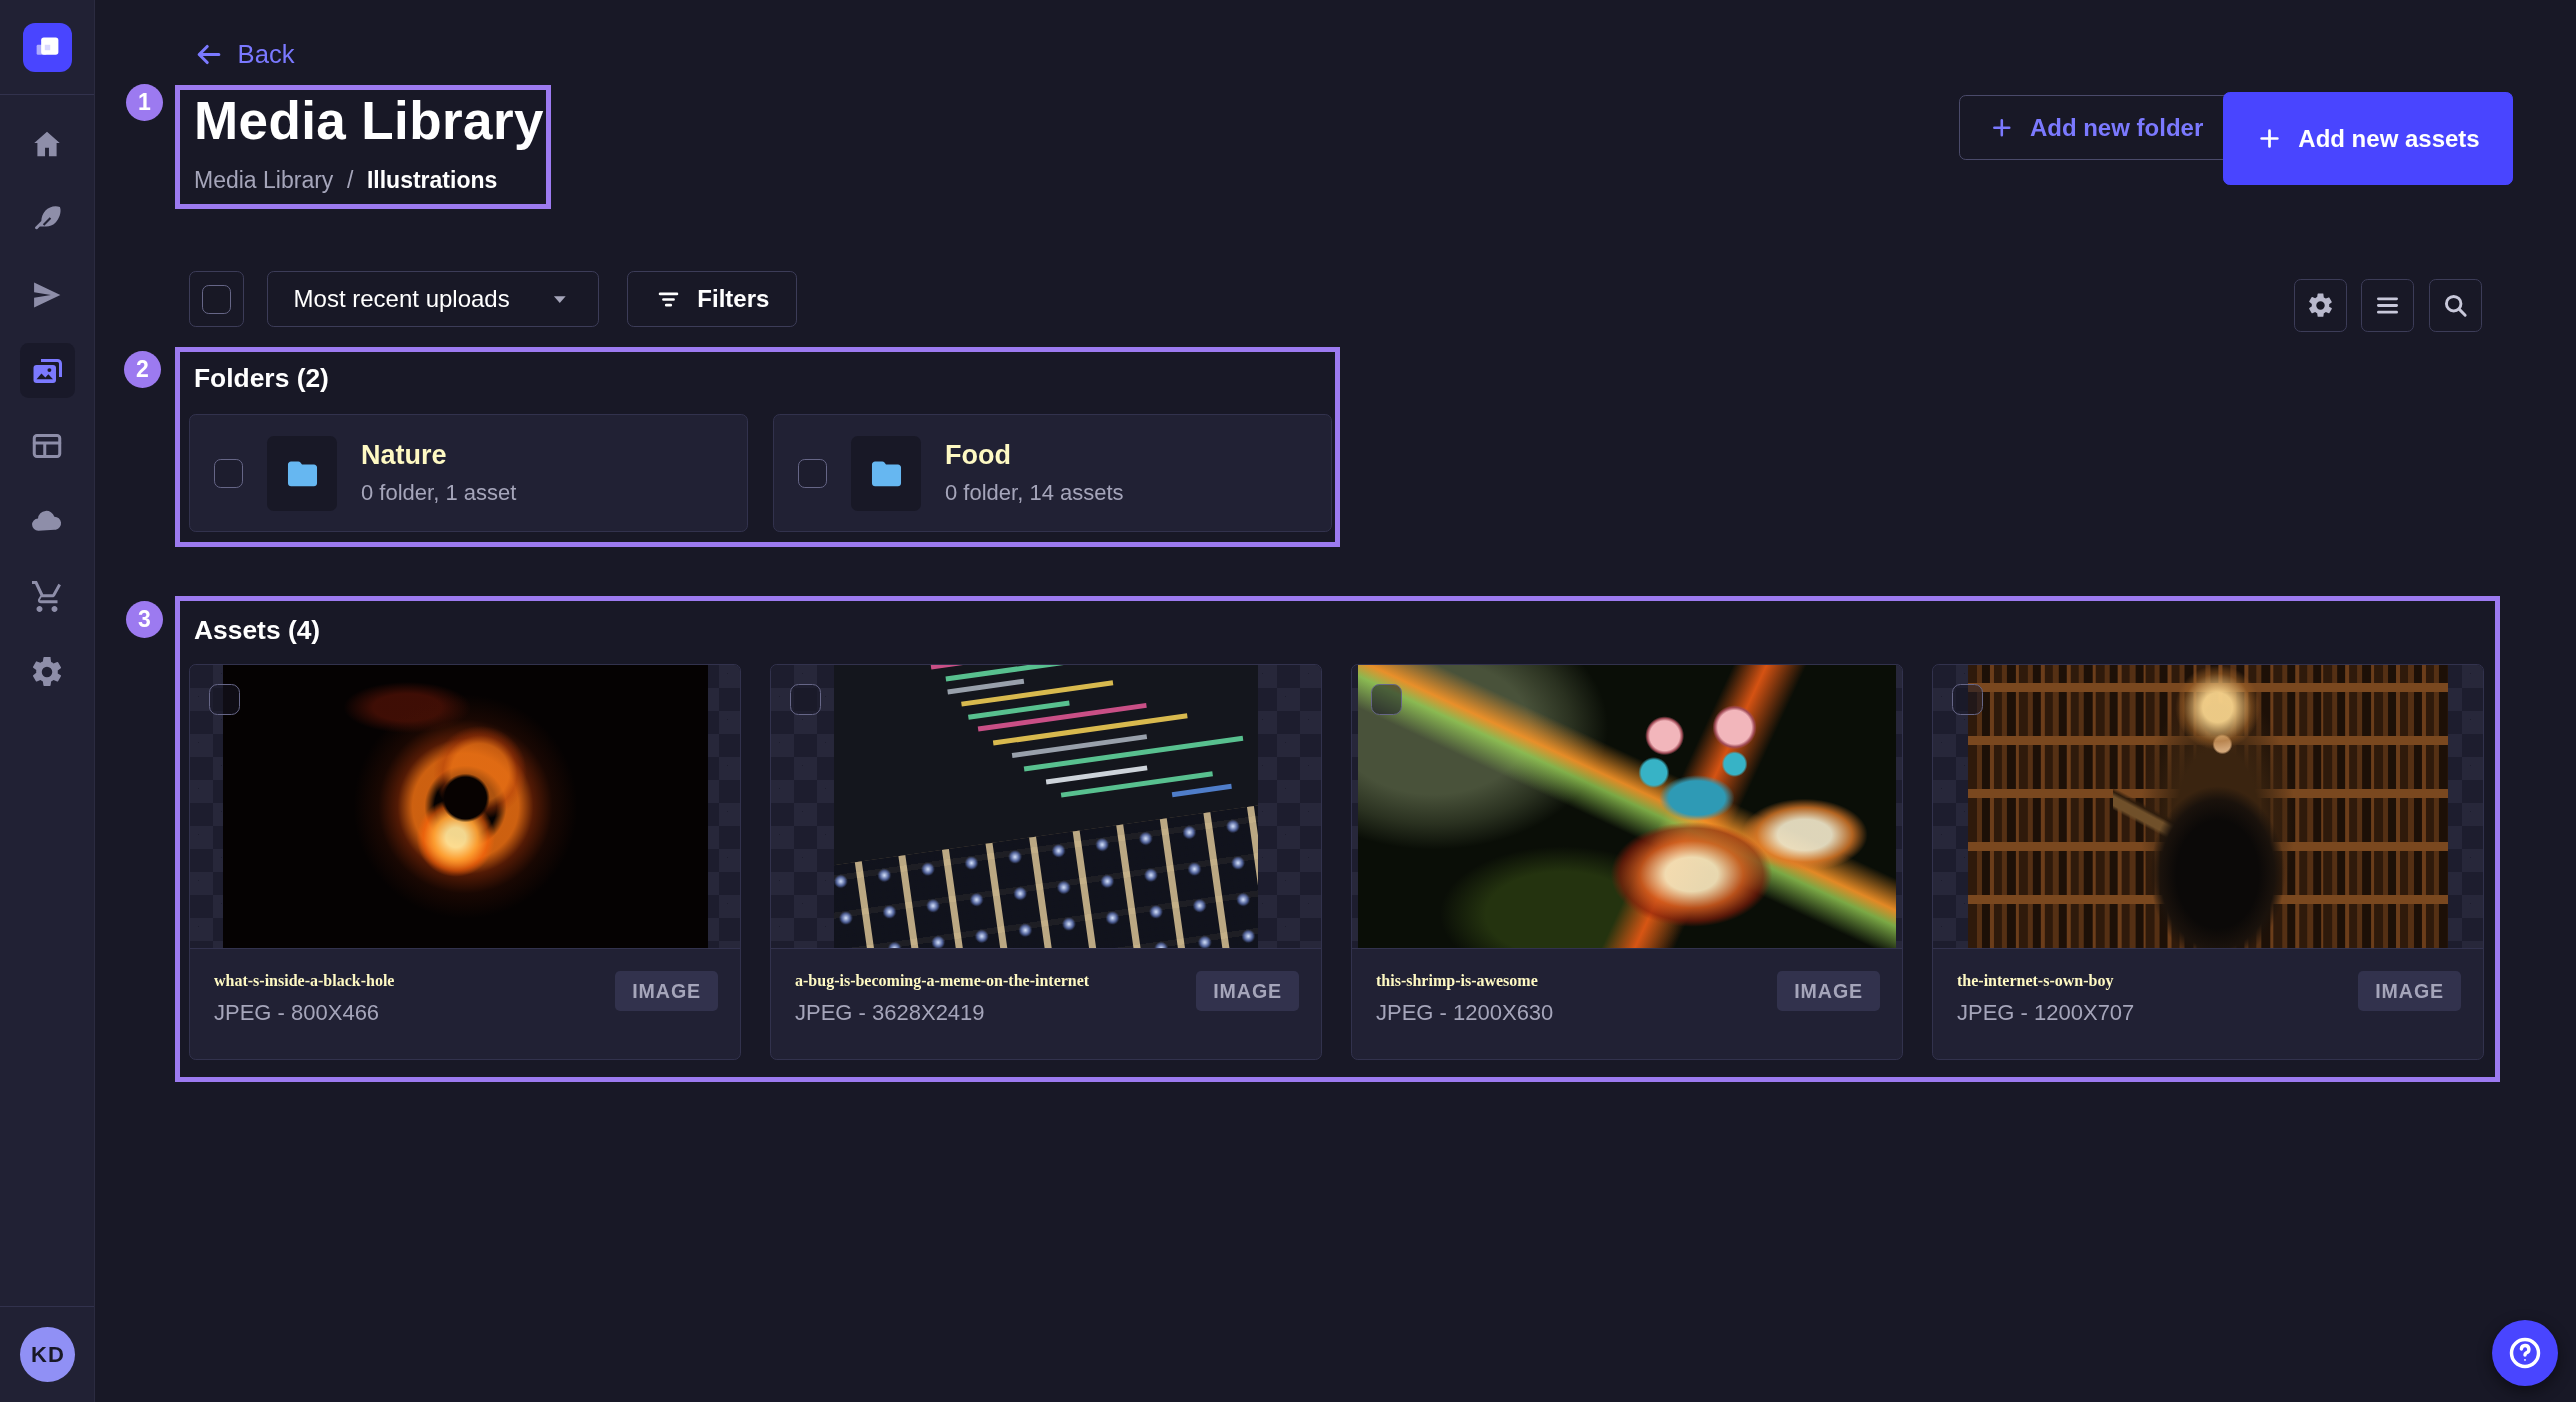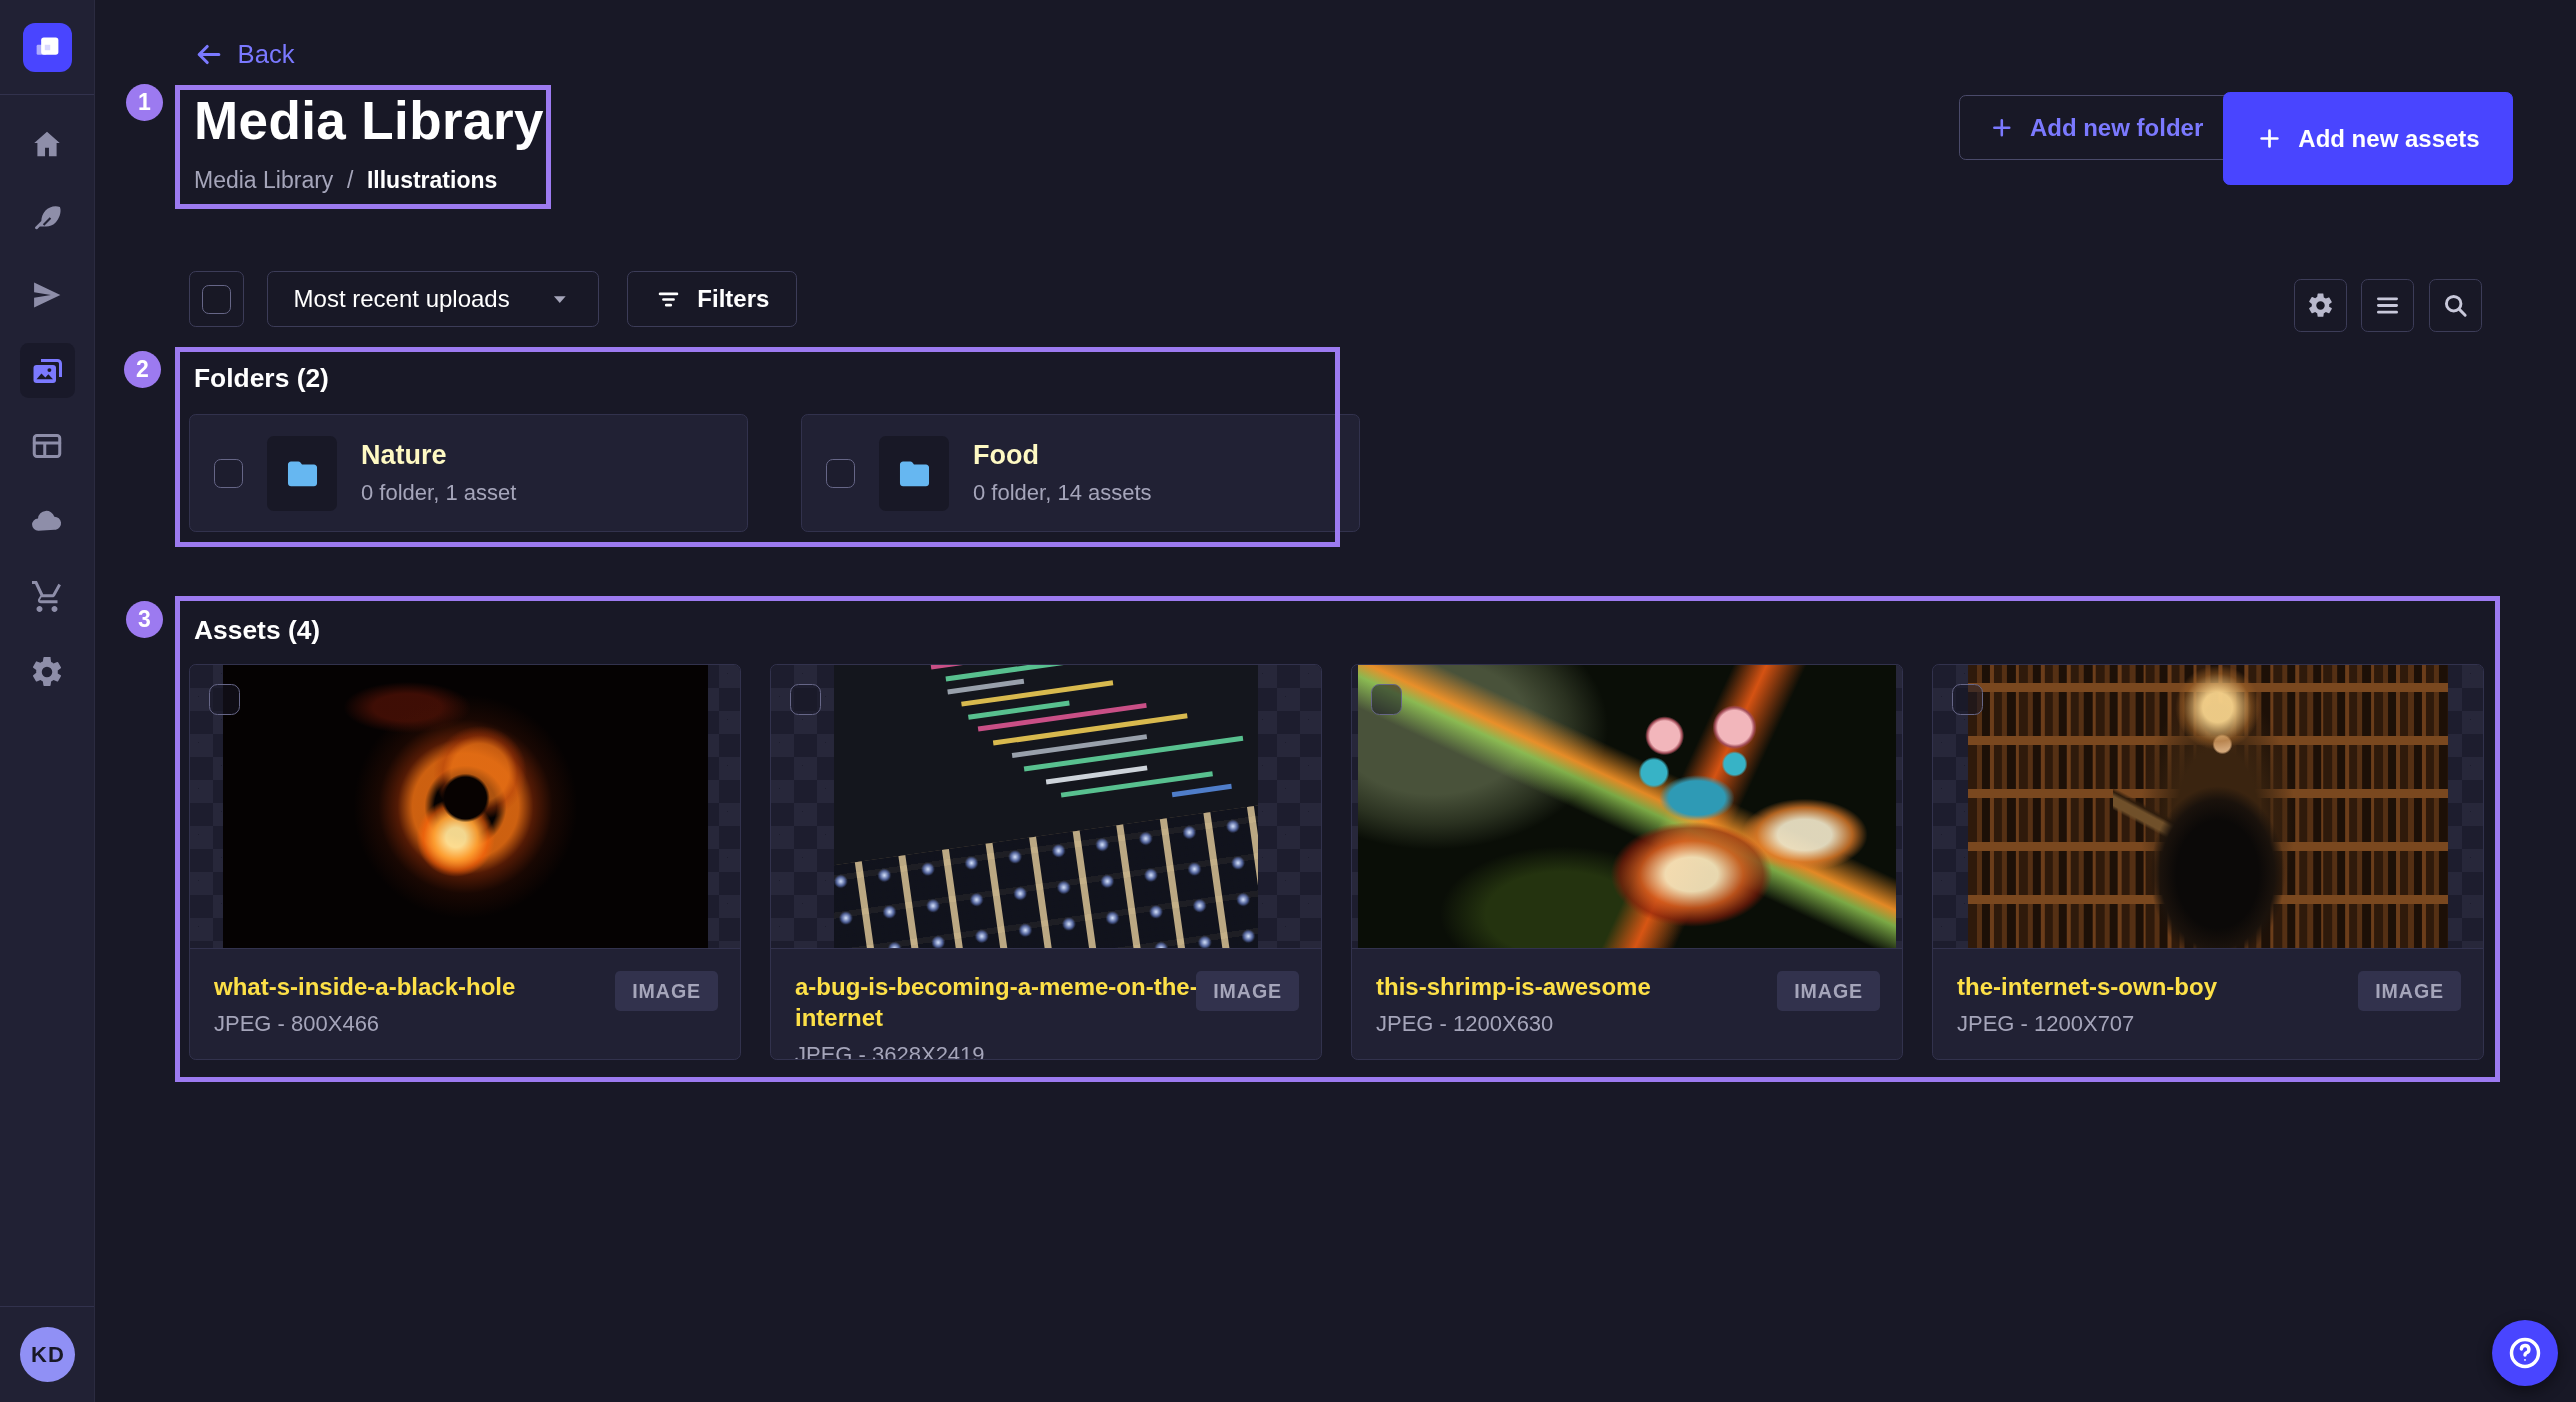--- a/index.html
+++ b/index.html
@@ -59,37 +59,37 @@
   .ann-c3 { left:126px; top:601px; }
 
   
   .section-heading { position:absolute; color:#ffffff; font-size:26.4px; font-weight:600; }
   .folders-heading { left:194px; top:363px; }
   .assets-heading { left:194px; top:615px; }
 
   
   .folder-card { position:absolute; top:414px; width:559px; height:118px; background:#212134; border:0.9px solid #32324d; border-radius:6.8px; display:flex; align-items:center; gap:24px; padding:0 24px; cursor:pointer; }
   .folder-1 { left:189px; }
-  .folder-2 { left:773px;margin-left:28px; }
+  .folder-2 { left:773px; }
   .folder-iconbox { width:70px; height:75px; background:#181826; border-radius:6.8px; display:flex; align-items:center; justify-content:center; flex:0 0 auto; }
   .folder-iconbox svg { width:41px; height:41px; fill:#66b7f1; }
   .folder-name { color:#fef9c3; font-size:27px; font-weight:600; }
   .folder-meta { color:#a5a5ba; font-size:22px; margin-top:8.5px; }
 
   
   .asset-card { position:absolute; top:664px; width:552px; height:396px; background:#212134; border:0.9px solid #32324d; border-radius:6.8px; overflow:hidden; cursor:pointer; }
   .asset-1 { left:189px; } .asset-2 { left:770px; } .asset-3 { left:1351px; } .asset-4 { left:1932px; }
   .thumb { position:relative; height:283px; display:flex; align-items:center; justify-content:center;
     background-color:#1d1d2e;
     background-image:linear-gradient(45deg,#27273a 25%,transparent 25% 75%,#27273a 75%),linear-gradient(45deg,#27273a 25%,transparent 25% 75%,#27273a 75%);
     background-size:46px 46px; background-position:0 0,23px 23px; }
   .thumb-img { height:283px; }
   .card-check { position:absolute; left:19px; top:19px; width:31px; height:31px; border:1.7px solid #666687; border-radius:8.5px; background:rgba(24,24,38,.55); }
   .asset-info { position:relative; padding:22px 24px; border-top:0.9px solid #32324d; height:113px; }
-  .asset-title { color:#fde047; font-size:24px; font-weight:600; width:407px; word-break:break-all; line-height:1.3; }
+  .asset-title { color:#fef9c3; font-size:16px; font-weight:600; width:407px; word-break:break-all; line-height:1.3;font-family:Liberation Serif, serif; }
   .asset-meta { color:#a5a5ba; font-size:22px; margin-top:8.5px; }
   .asset-badge { position:absolute; right:22px; top:22px; background:#32324d; color:#a5a5ba; font-size:19.6px; font-weight:600; letter-spacing:0.9px; padding:8.5px 17px; border-radius:5.1px; }
 
   
   .img-bh { width:485px; background-color:#050202; background-image:
     radial-gradient(circle 29px at 50% 47%, #070201 0 72%, transparent 84%),
     radial-gradient(circle 49px at 48% 61%, rgba(255,226,150,.95) 0 20%, rgba(255,160,50,.95) 45%, rgba(255,100,10,.6) 66%, transparent 80%),
     radial-gradient(circle 60px at 53% 38%, rgba(230,110,20,.75) 30% 48%, rgba(180,60,8,.45) 62%, transparent 78%),
     radial-gradient(circle at 50% 50%, transparent 0 31px, rgba(255,120,20,.8) 41px 53px, rgba(160,50,8,.5) 68px, rgba(70,20,4,.3) 87px, transparent 112px),
     radial-gradient(ellipse 85px 34px at 38% 15%, rgba(120,25,8,.5) 0 40%, transparent 75%); }

